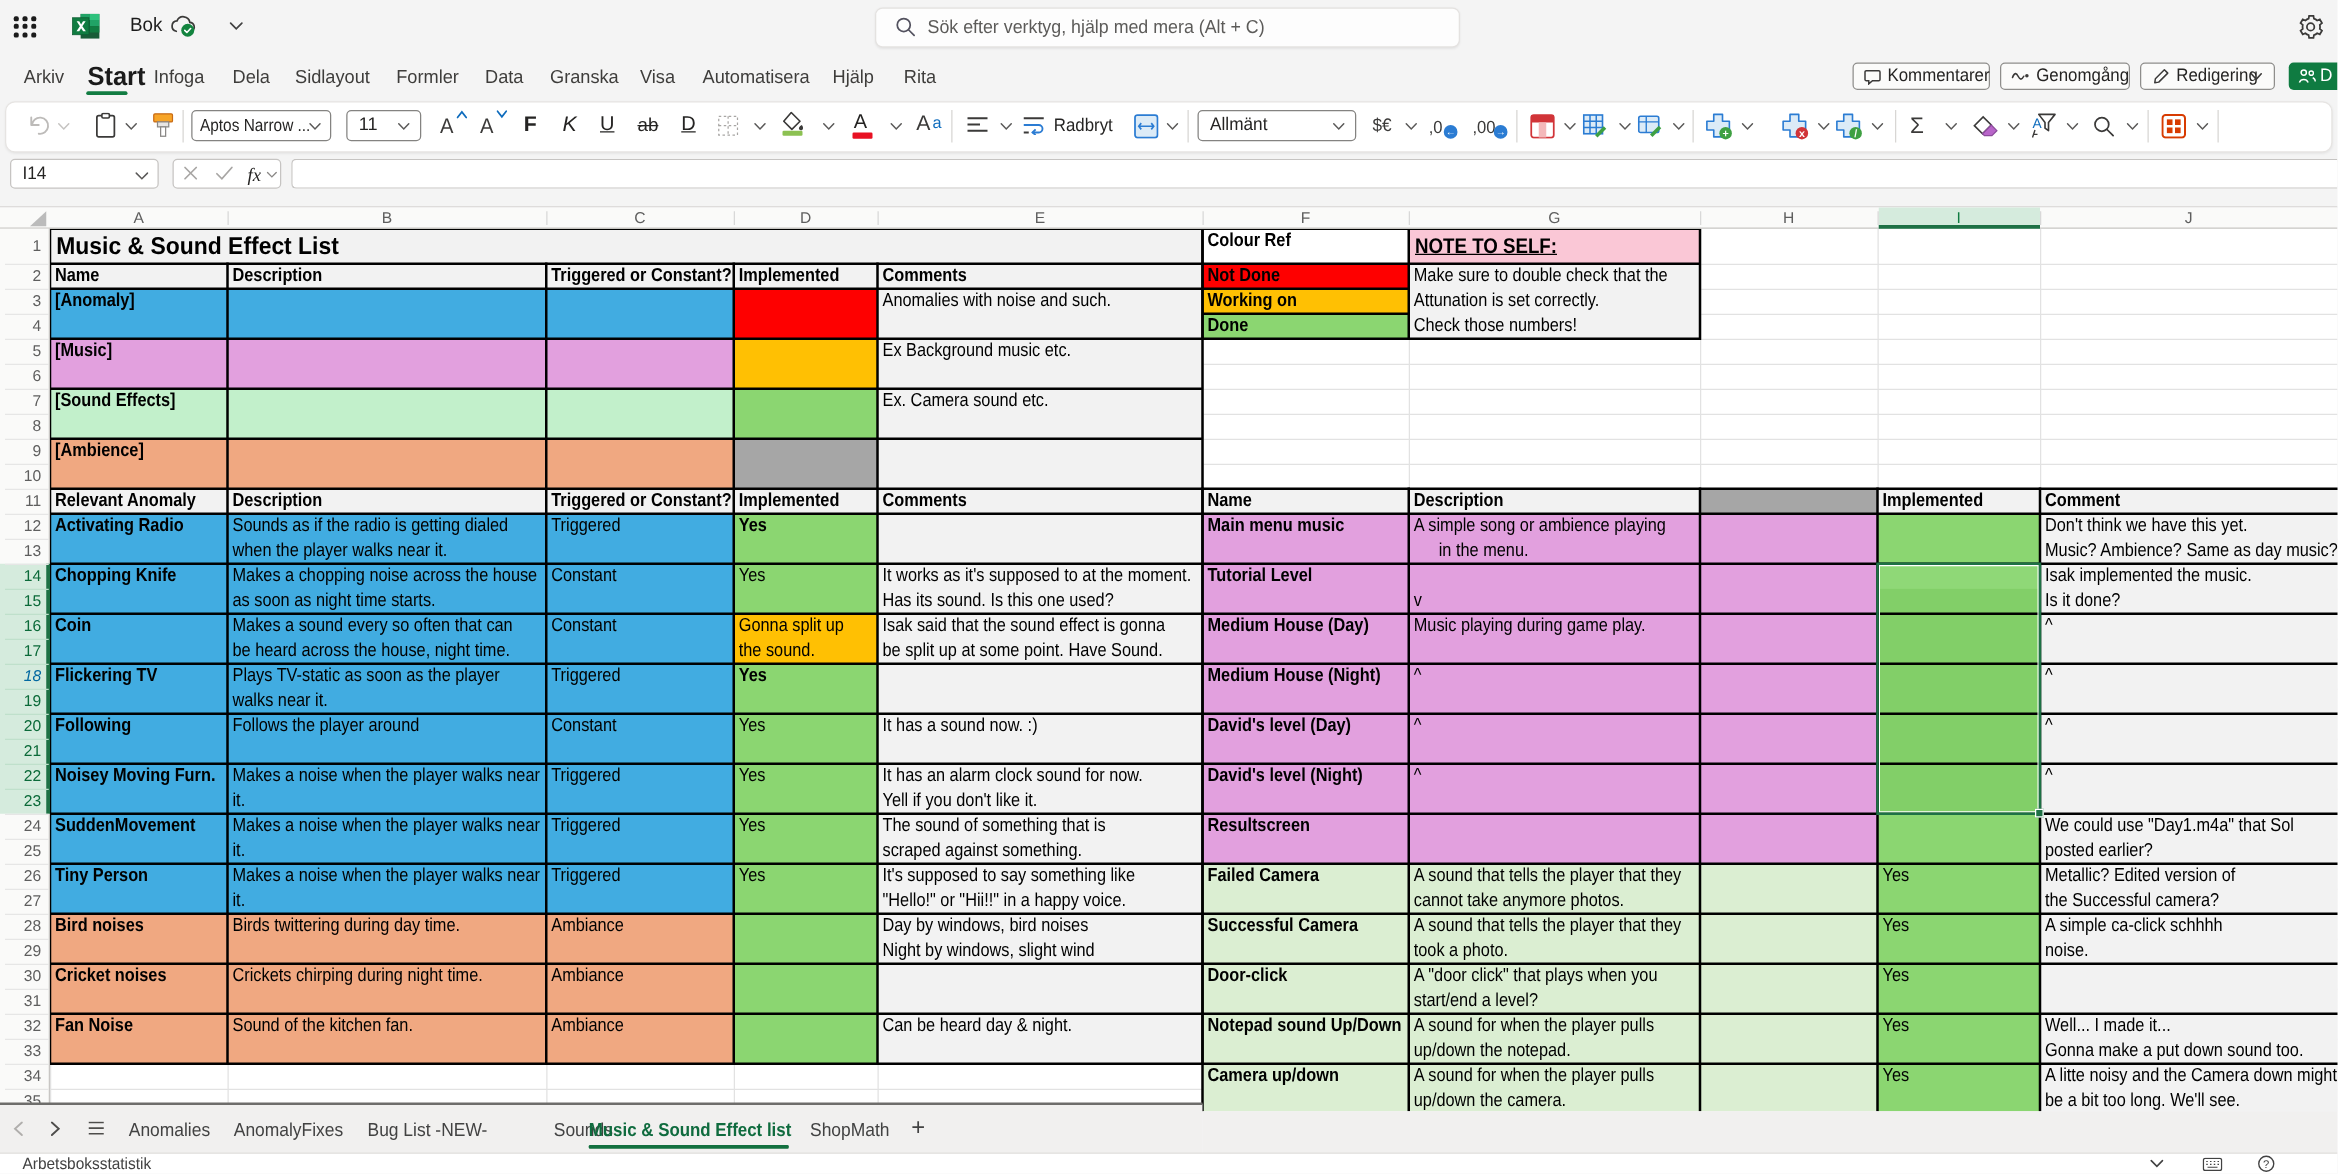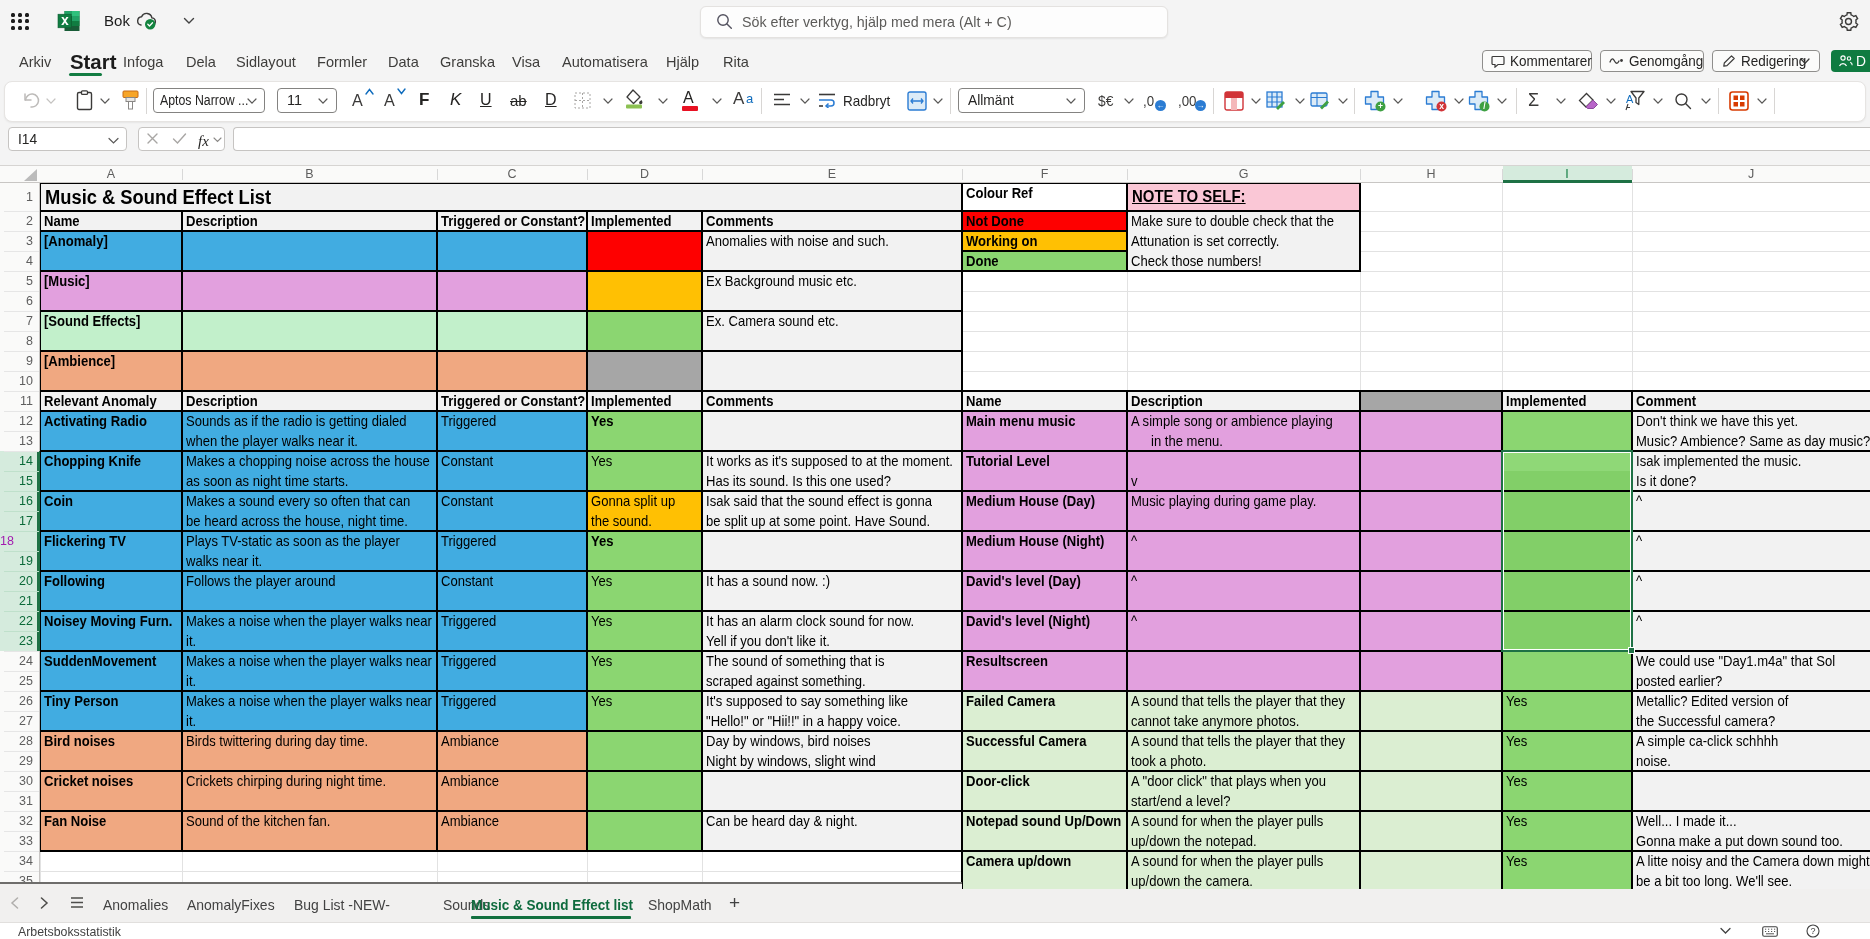--- a/index.html
+++ b/index.html
@@ -426,21 +426,21 @@
 <div class="ab" style="left:0;top:431px;width:33px;height:20px;line-height:20px;text-align:right;font-size:12.5px;color:#5E5E5E;">13</div>
 <div class="ab" style="left:4px;top:431px;width:35px;height:1px;background:#E6E6E6;"></div>
 <div class="ab" style="left:0;top:451px;width:33px;height:20px;line-height:20px;text-align:right;font-size:12.5px;color:#0B6A39;">14</div>
 <div class="ab" style="left:4px;top:451px;width:35px;height:1px;background:#E6E6E6;"></div>
 <div class="ab" style="left:0;top:471px;width:33px;height:20px;line-height:20px;text-align:right;font-size:12.5px;color:#0B6A39;">15</div>
 <div class="ab" style="left:4px;top:471px;width:35px;height:1px;background:#BFE0CB;"></div>
 <div class="ab" style="left:0;top:491px;width:33px;height:20px;line-height:20px;text-align:right;font-size:12.5px;color:#0B6A39;">16</div>
 <div class="ab" style="left:4px;top:491px;width:35px;height:1px;background:#BFE0CB;"></div>
 <div class="ab" style="left:0;top:511px;width:33px;height:20px;line-height:20px;text-align:right;font-size:12.5px;color:#0B6A39;">17</div>
 <div class="ab" style="left:4px;top:511px;width:35px;height:1px;background:#BFE0CB;"></div>
-<div class="ab" style="left:0;top:531px;width:33px;height:20px;line-height:20px;font-size:12.5px;color:#a21caf;">18</div>
+<div class="ab" style="left:0;top:531px;width:33px;height:20px;line-height:20px;text-align:right;font-size:12.5px;color:#0369a1;font-style:italic;">18</div>
 <div class="ab" style="left:4px;top:531px;width:35px;height:1px;background:#BFE0CB;"></div>
 <div class="ab" style="left:0;top:551px;width:33px;height:20px;line-height:20px;text-align:right;font-size:12.5px;color:#0B6A39;">19</div>
 <div class="ab" style="left:4px;top:551px;width:35px;height:1px;background:#BFE0CB;"></div>
 <div class="ab" style="left:0;top:571px;width:33px;height:20px;line-height:20px;text-align:right;font-size:12.5px;color:#0B6A39;">20</div>
 <div class="ab" style="left:4px;top:571px;width:35px;height:1px;background:#BFE0CB;"></div>
 <div class="ab" style="left:0;top:591px;width:33px;height:20px;line-height:20px;text-align:right;font-size:12.5px;color:#0B6A39;">21</div>
 <div class="ab" style="left:4px;top:591px;width:35px;height:1px;background:#BFE0CB;"></div>
 <div class="ab" style="left:0;top:611px;width:33px;height:20px;line-height:20px;text-align:right;font-size:12.5px;color:#0B6A39;">22</div>
 <div class="ab" style="left:4px;top:611px;width:35px;height:1px;background:#BFE0CB;"></div>
 <div class="ab" style="left:0;top:631px;width:33px;height:20px;line-height:20px;text-align:right;font-size:12.5px;color:#0B6A39;">23</div>

